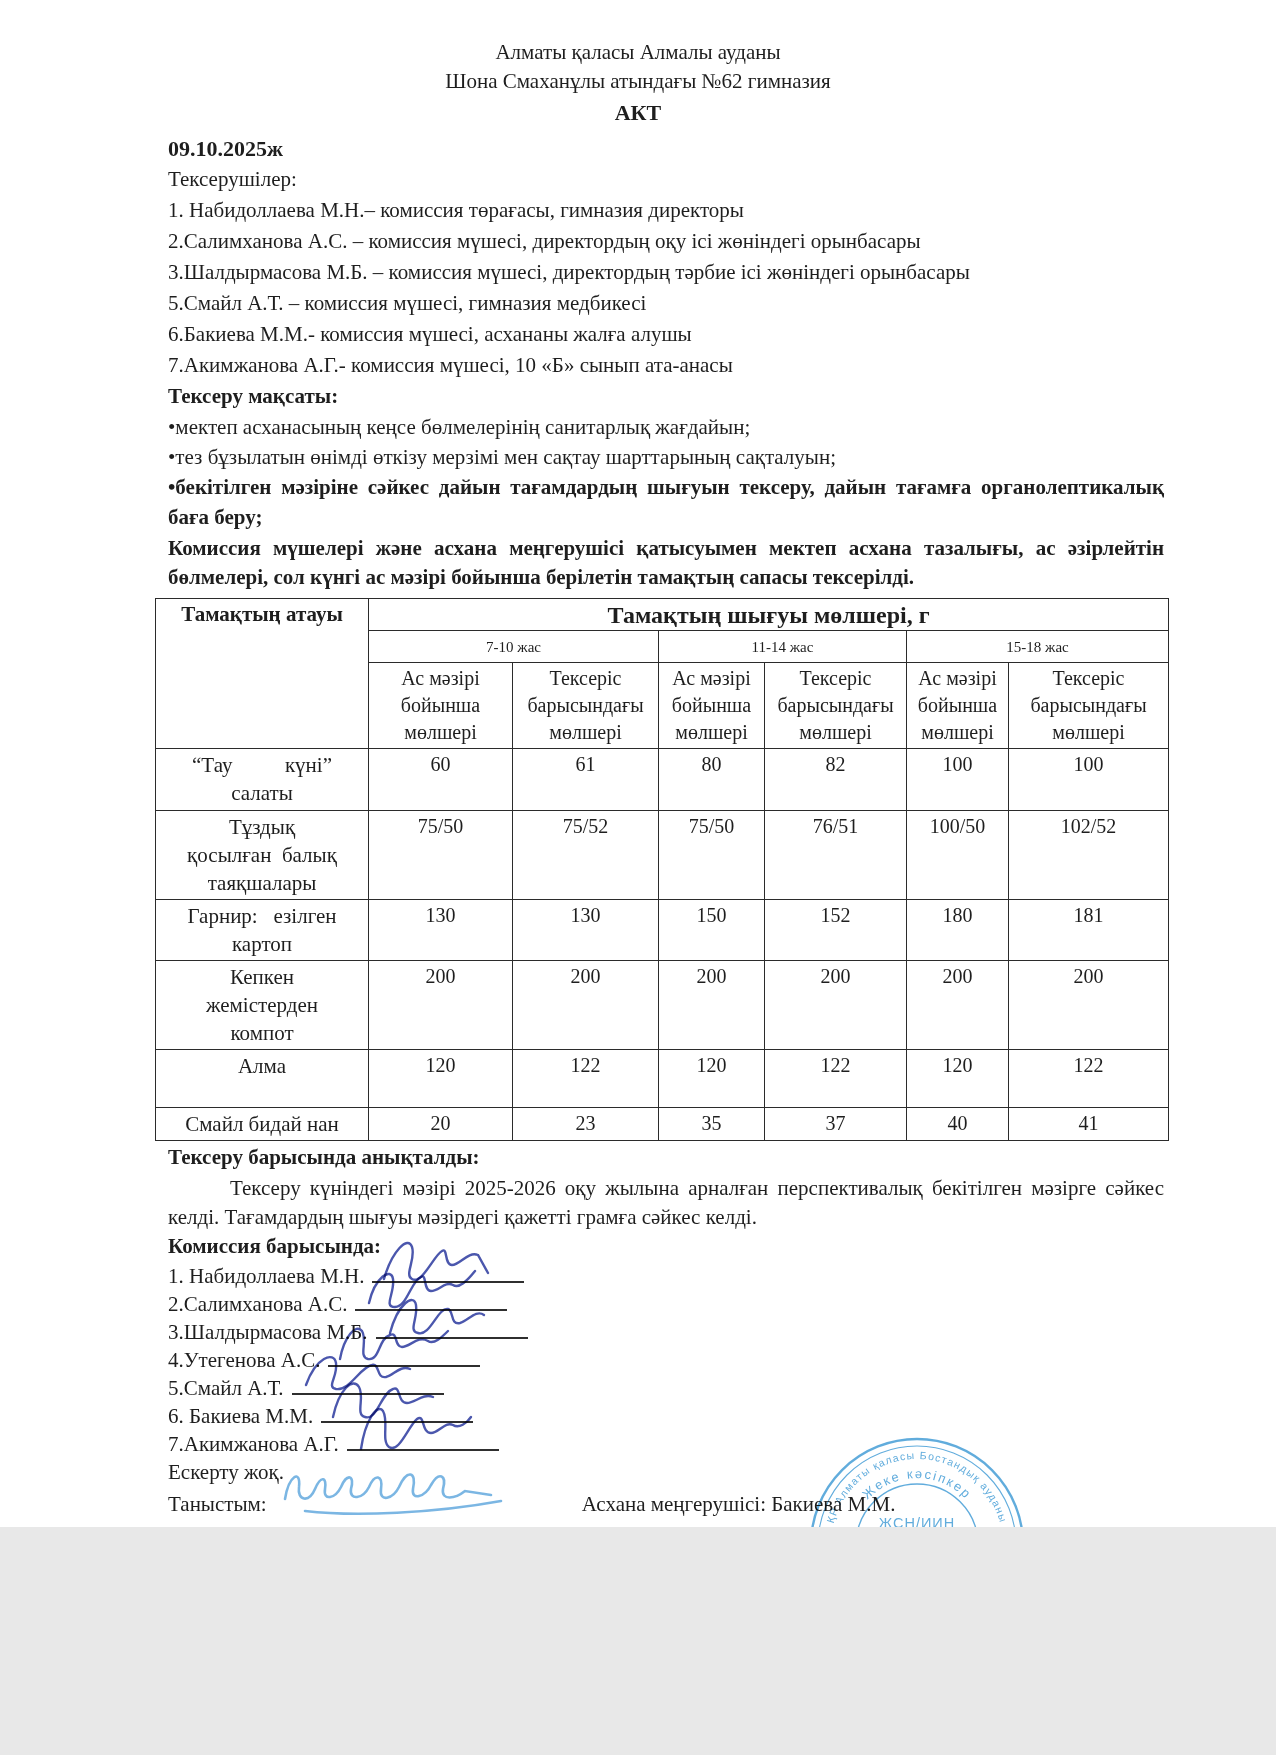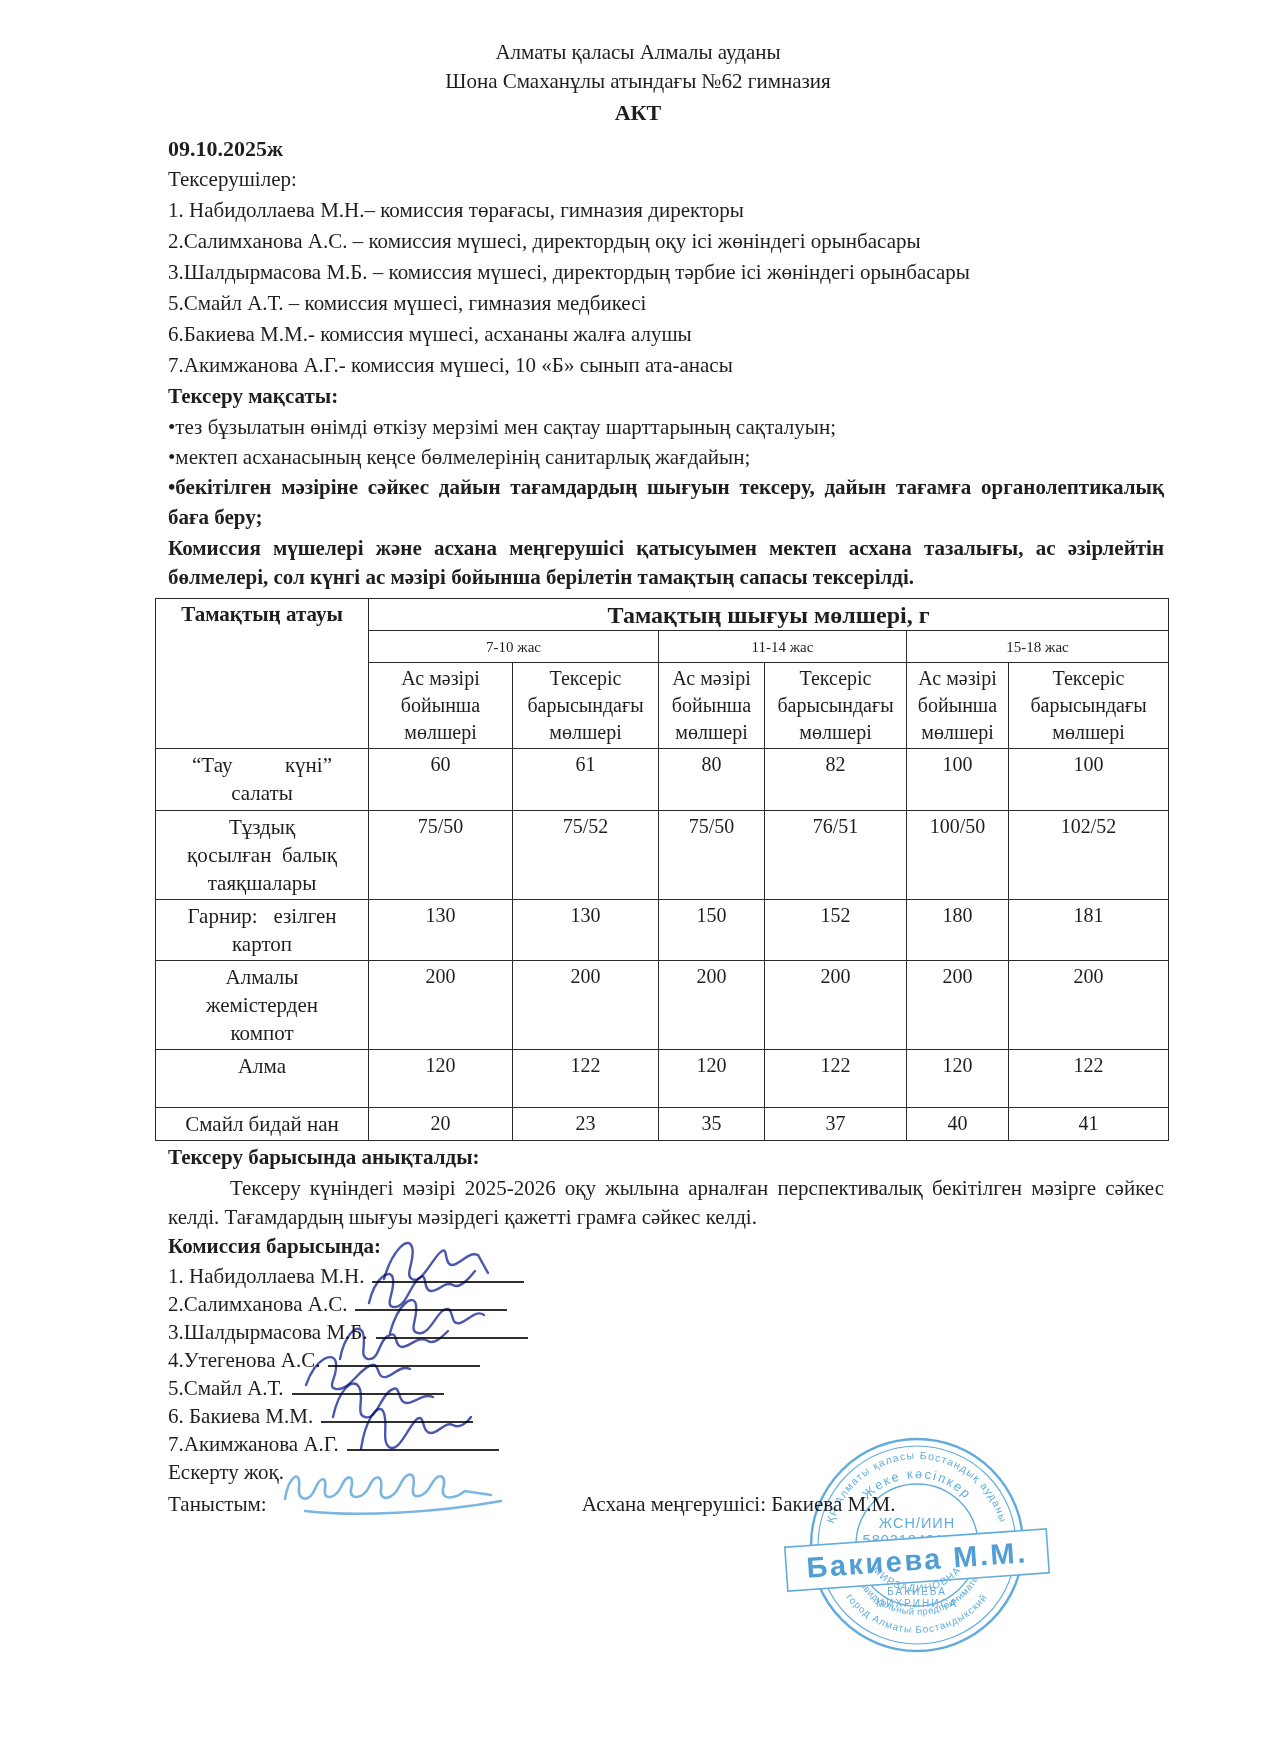--- a/index.html
+++ b/index.html
@@ -1,17 +1,17 @@
 <!DOCTYPE html>
 <html><head>
 <meta charset="utf-8">
 <style>
   html,body{margin:0;padding:0;background:#e8e8e8;}
   .page{
-    position:relative;width:1276px;height:1755px;background:#ffffff;
+    position:relative;width:1276px;height:1527px;background:#ffffff;
     margin:0 auto;overflow:hidden;color:#1e1e1e;
     font-family:"Liberation Serif","DejaVu Serif",serif;
   }
   .hdr{ text-align:center; padding-top:38px; line-height:29px; font-size:21px;}
   .hdr .title{font-weight:bold;font-size:22px;margin-top:2px;}
   .main{ margin:6px 112px 0 168px; font-size:21px; line-height:31px;}
   .bold{font-weight:bold;}
   .date-line{font-size:22px;}
   .just{text-align:justify;font-weight:bold;}
   .bullets div{line-height:30px;}
@@ -75,22 +75,22 @@
       <div>1. Набидоллаева М.Н.– комиссия төрағасы, гимназия директоры</div>
       <div>2.Салимханова А.С. – комиссия мүшесі, директордың оқу ісі жөніндегі орынбасары</div>
       <div>3.Шалдырмасова  М.Б. – комиссия мүшесі, директордың тәрбие  ісі жөніндегі  орынбасары</div>
       <div>5.Смайл А.Т. – комиссия мүшесі, гимназия медбикесі</div>
       <div>6.Бакиева М.М.- комиссия мүшесі, асхананы жалға алушы</div>
       <div>7.Акимжанова А.Г.- комиссия мүшесі, 10 «Б» сынып ата-анасы</div>
     </div>
 
     <div class="bold">Тексеру мақсаты:</div>
     <div class="bullets">
+      <div>•мектеп асханасының кеңсе бөлмелерінің санитарлық жағдайын;</div>
       <div>•тез бұзылатын өнімді өткізу мерзімі мен сақтау шарттарының сақталуын;</div>
-      <div>•мектеп асханасының кеңсе бөлмелерінің санитарлық жағдайын;</div>
       <div class="just">•бекітілген мәзіріне сәйкес дайын тағамдардың шығуын тексеру, дайын тағамға органолептикалық баға беру;</div>
     </div>
 
     <div class="just intro">Комиссия мүшелері және асхана меңгерушісі қатысуымен мектеп асхана тазалығы, ас әзірлейтін бөлмелері, сол күнгі ас мәзірі бойынша берілетін тамақтың сапасы тексерілді.</div>
 
     <table class="food">
       <colgroup>
         <col style="width:213px">
           <col style="width:144px">
           <col style="width:146px">
@@ -142,21 +142,21 @@
           <td class="dish">Гарнир:   езілген
 картоп</td>
           <td class="val">130</td>
           <td class="val">130</td>
           <td class="val">150</td>
           <td class="val">152</td>
           <td class="val">180</td>
           <td class="val">181</td>
         </tr>
         <tr class="r4">
-          <td class="dish">Алмалы
+          <td class="dish">Кепкен
 жемістерден
 компот</td>
           <td class="val">200</td>
           <td class="val">200</td>
           <td class="val">200</td>
           <td class="val">200</td>
           <td class="val">200</td>
           <td class="val">200</td>
         </tr>
         <tr class="r5">

